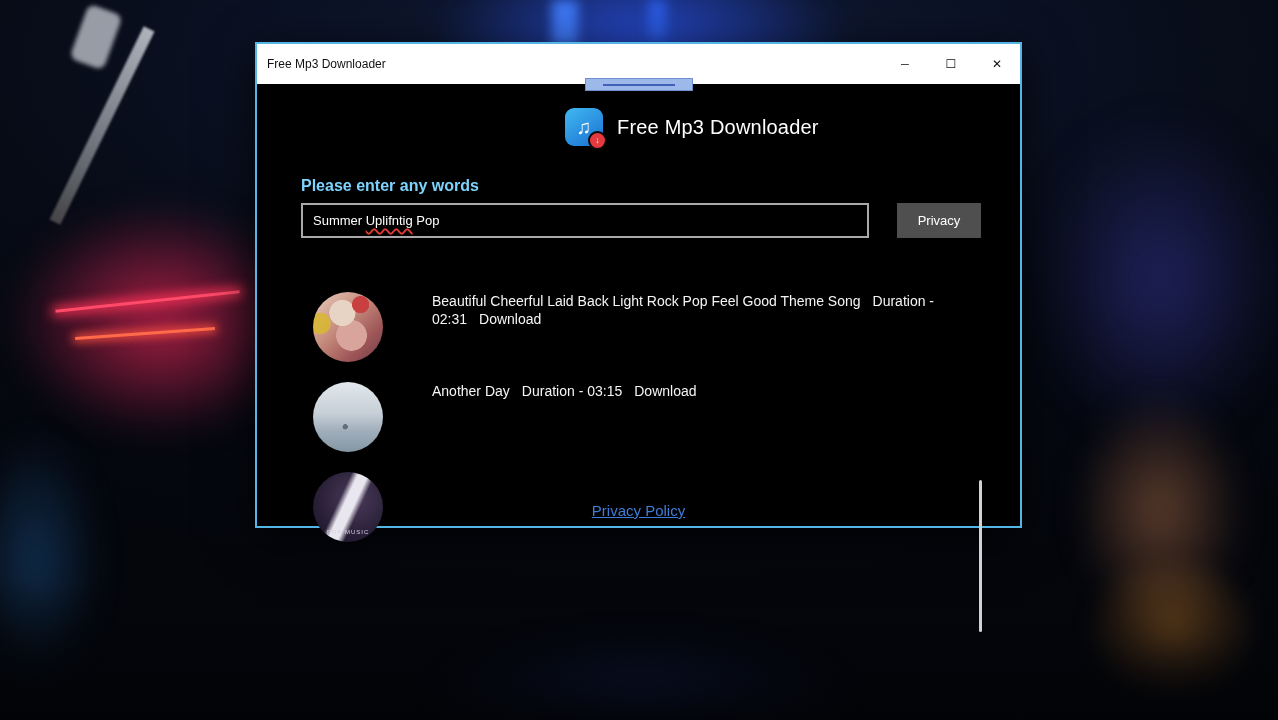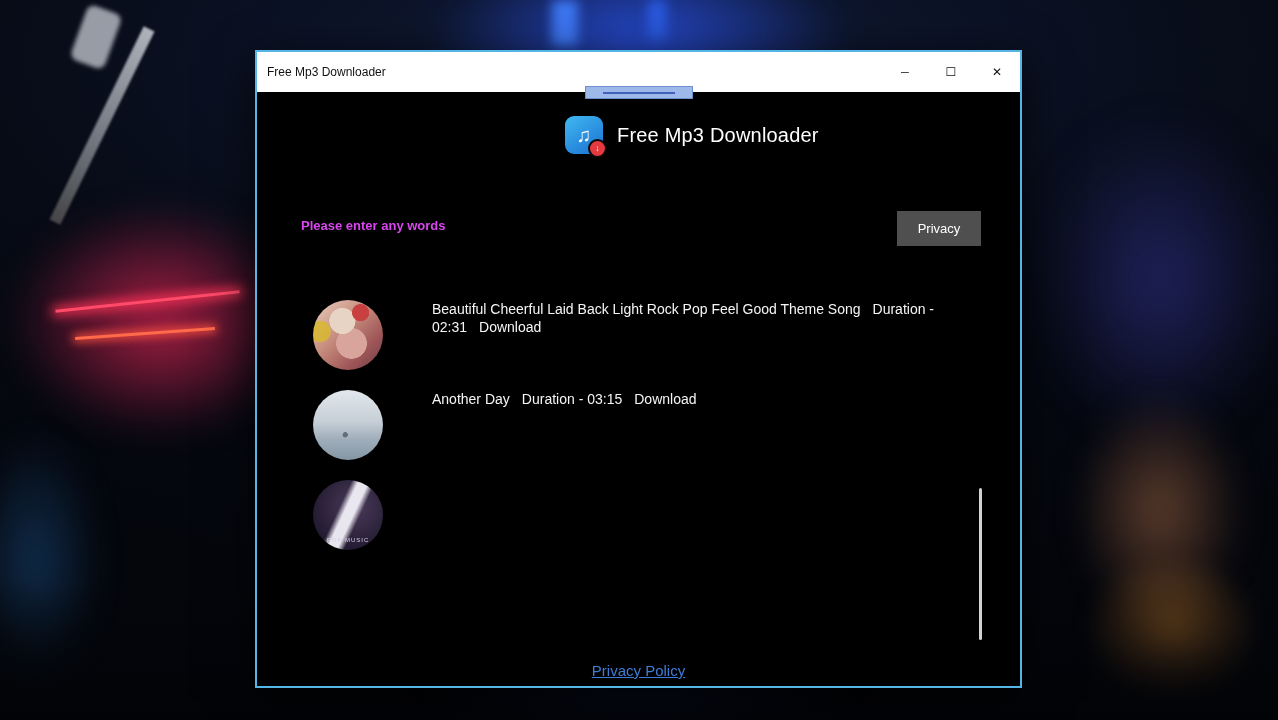--- a/index.html
+++ b/index.html
@@ -19,21 +19,21 @@
   .headstock{left:78px;top:8px;width:36px;height:58px;background:#c8ccd4;transform:rotate(20deg);opacity:.75;filter:blur(2px);border-radius:8px;}
   .glow-purple-right{left:1040px;top:120px;width:240px;height:320px;background:radial-gradient(closest-side,rgba(70,70,200,.4),transparent);filter:blur(24px);}
   .person-right{left:1075px;top:395px;width:170px;height:230px;background:radial-gradient(closest-side,rgba(165,105,70,.55),transparent);filter:blur(16px);}
   .guitar-right{left:1085px;top:555px;width:175px;height:150px;background:radial-gradient(closest-side,rgba(190,120,45,.6),transparent);filter:blur(10px);}
   .cyan-left{left:-30px;top:430px;width:130px;height:260px;background:radial-gradient(closest-side,rgba(40,120,200,.35),transparent);filter:blur(16px);}
   .glow-bottom-center{left:430px;top:640px;width:420px;height:120px;background:radial-gradient(closest-side,rgba(40,70,180,.5),transparent);filter:blur(18px);}
   .bottom-shade{left:0;bottom:0;width:100%;height:140px;background:linear-gradient(180deg,transparent,rgba(2,3,6,.92));}
 
   
   .window{
-    position:absolute;left:255px;top:50px;width:767px;height:638px;
+    position:absolute;left:255px;top:42px;width:767px;height:486px;
     box-sizing:border-box;border:2px solid #55b5e5;background:#000;
     box-shadow:0 12px 45px rgba(0,0,0,.75);
   }
   .titlebar{height:40px;background:#ffffff;display:flex;align-items:center;position:relative;z-index:4;}
   .titlebar-title{padding-left:10px;font-size:12px;color:#111;}
   .window-controls{margin-left:auto;display:flex;height:100%;}
   .win-btn{width:46px;height:100%;display:flex;align-items:center;justify-content:center;
     background:transparent;border:none;color:#111;font-family:inherit;cursor:pointer;padding:0;}
   .win-btn.min{font-size:11px;}
   .win-btn.max{font-size:12px;}
@@ -49,21 +49,21 @@
   .app-header{position:absolute;top:24px;left:308px;display:flex;align-items:center;gap:14px;}
   .app-icon{width:38px;height:38px;border-radius:9px;position:relative;flex:0 0 38px;
     background:linear-gradient(145deg,#41b9f2,#1a6fd0);
     display:flex;align-items:center;justify-content:center;}
   .app-icon .note{color:#fff;font-size:20px;line-height:1;}
   .app-icon .badge{position:absolute;right:-4px;bottom:-4px;width:15px;height:15px;border-radius:50%;
     background:#e53940;border:2px solid #0a0a0a;color:#fff;font-size:9px;line-height:1;
     display:flex;align-items:center;justify-content:center;}
   .app-title{font-size:20px;font-weight:400;color:#fff;margin:0;letter-spacing:.2px;}
 
-  .search-label{position:absolute;top:93px;left:44px;font-size:13px;font-weight:bold;color:#d946ef;margin-top:33px;}
+  .search-label{position:absolute;top:93px;left:44px;font-size:16px;font-weight:bold;color:#7dd3fc;}
   .search-input{position:absolute;top:119px;left:44px;width:568px;height:35px;box-sizing:border-box;
     border:2px solid #a9a9a9;background:#000;color:#fff;font-size:13px;
     display:flex;align-items:center;padding-left:10px;cursor:text;white-space:pre;}
   .misspelled{text-decoration:underline wavy #e03c31 1.5px;text-underline-offset:3px;}
   .search-btn{position:absolute;top:119px;left:640px;width:84px;height:35px;
     background:#4f4f4f;color:#fff;border:none;font-size:13px;font-family:inherit;cursor:pointer;}
 
   .results{position:absolute;top:208px;left:56px;width:660px;}
   .result-row{display:flex;gap:49px;height:70px;margin-bottom:20px;}
   .thumb{width:70px;height:70px;border-radius:50%;flex:0 0 70px;position:relative;overflow:hidden;}
@@ -142,20 +142,21 @@
       <div class="app-header">
         <div class="app-icon">
           <span class="note">♫</span>
           <span class="badge">↓</span>
         </div>
         <h1 class="app-title">Free Mp3 Downloader</h1>
       </div>
 
       <div class="search-label">Please enter any words</div>
 
+      <div class="search-input"><span>Summer </span><span class="misspelled">Uplifntig</span><span> Pop</span></div>
 
       <button class="search-btn">Privacy</button>
 
       <div class="results">
 
         <div class="result-row">
           <div class="thumb thumb-0"></div>
           <div class="result-text"><span>Beautiful Cheerful Laid Back Light Rock Pop Feel Good Theme Song</span><span class="dur">Duration - 02:31</span><span class="dl">Download</span></div>
         </div>
 

